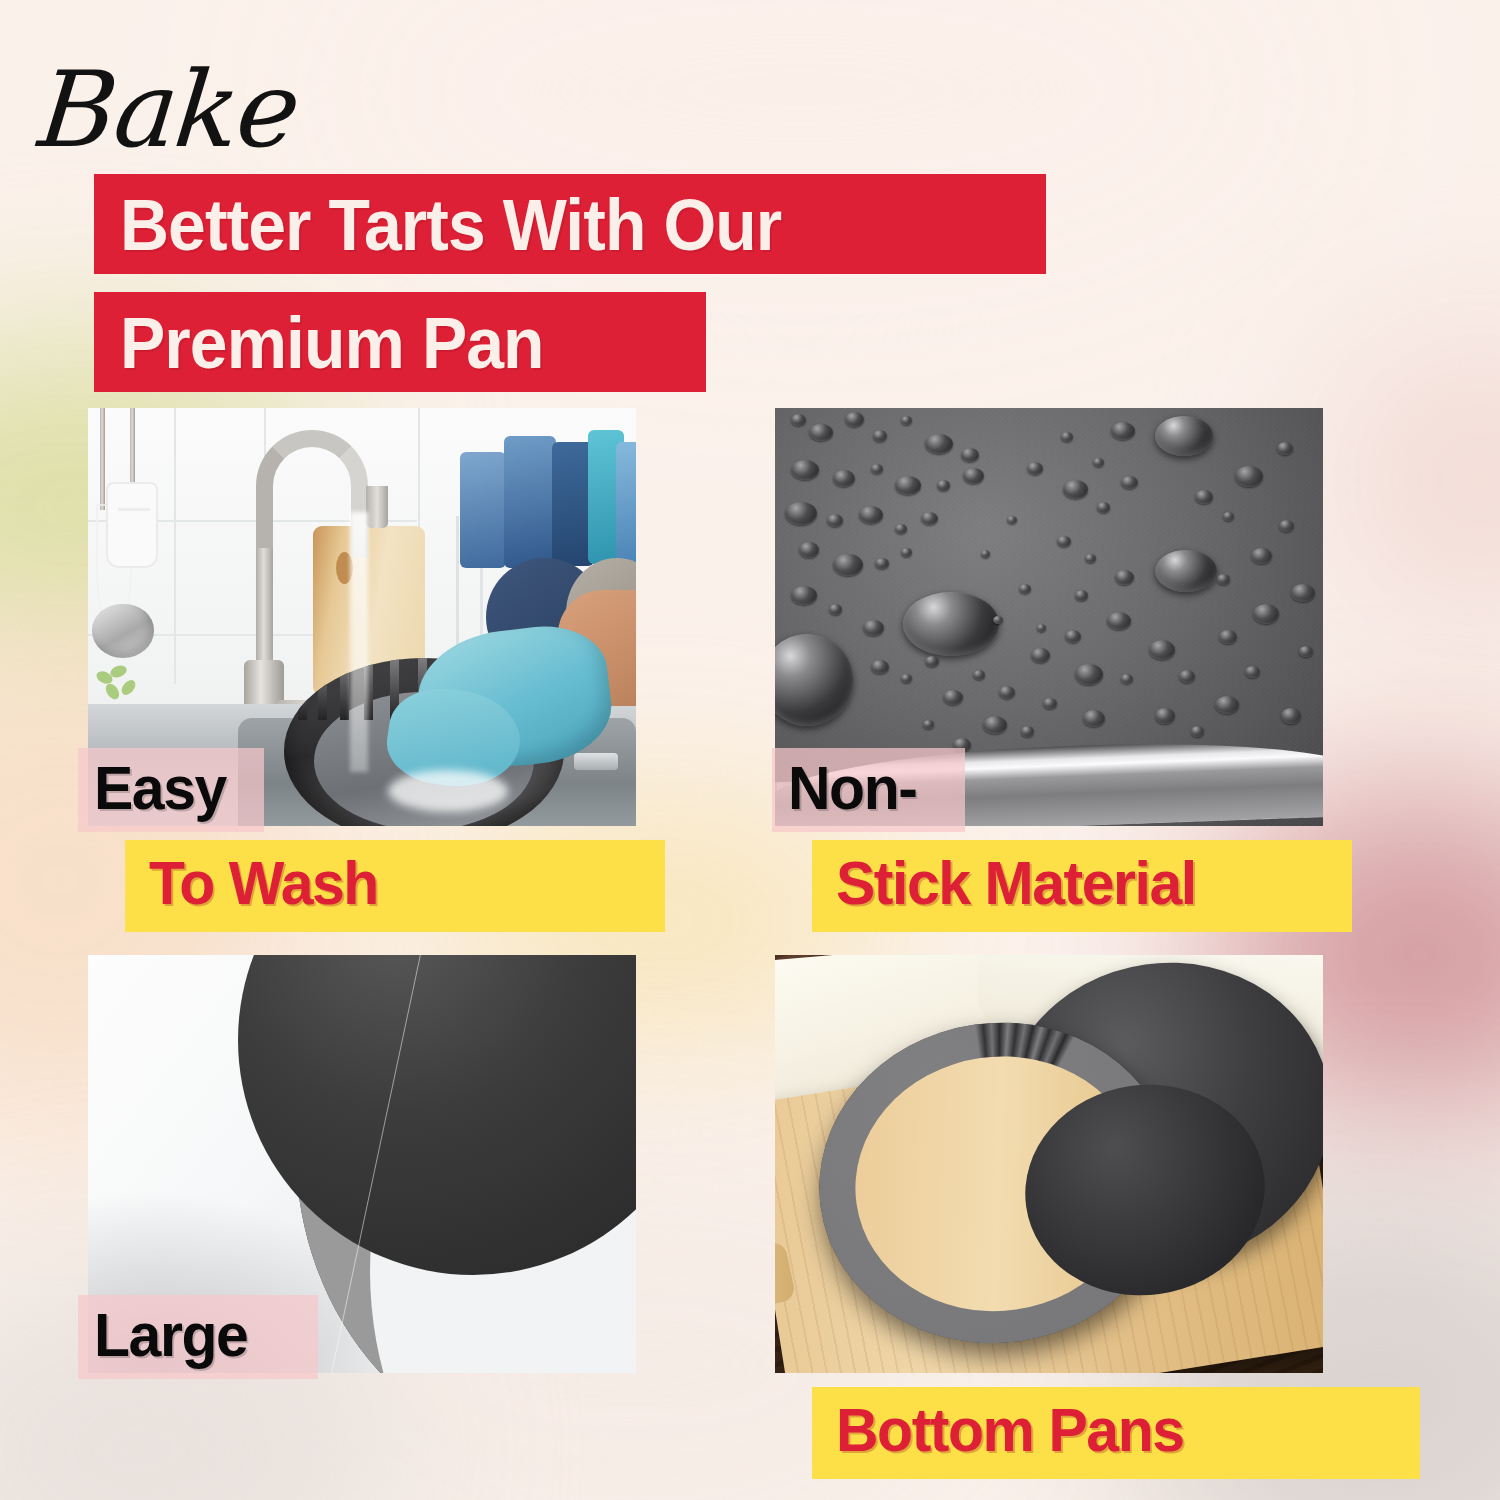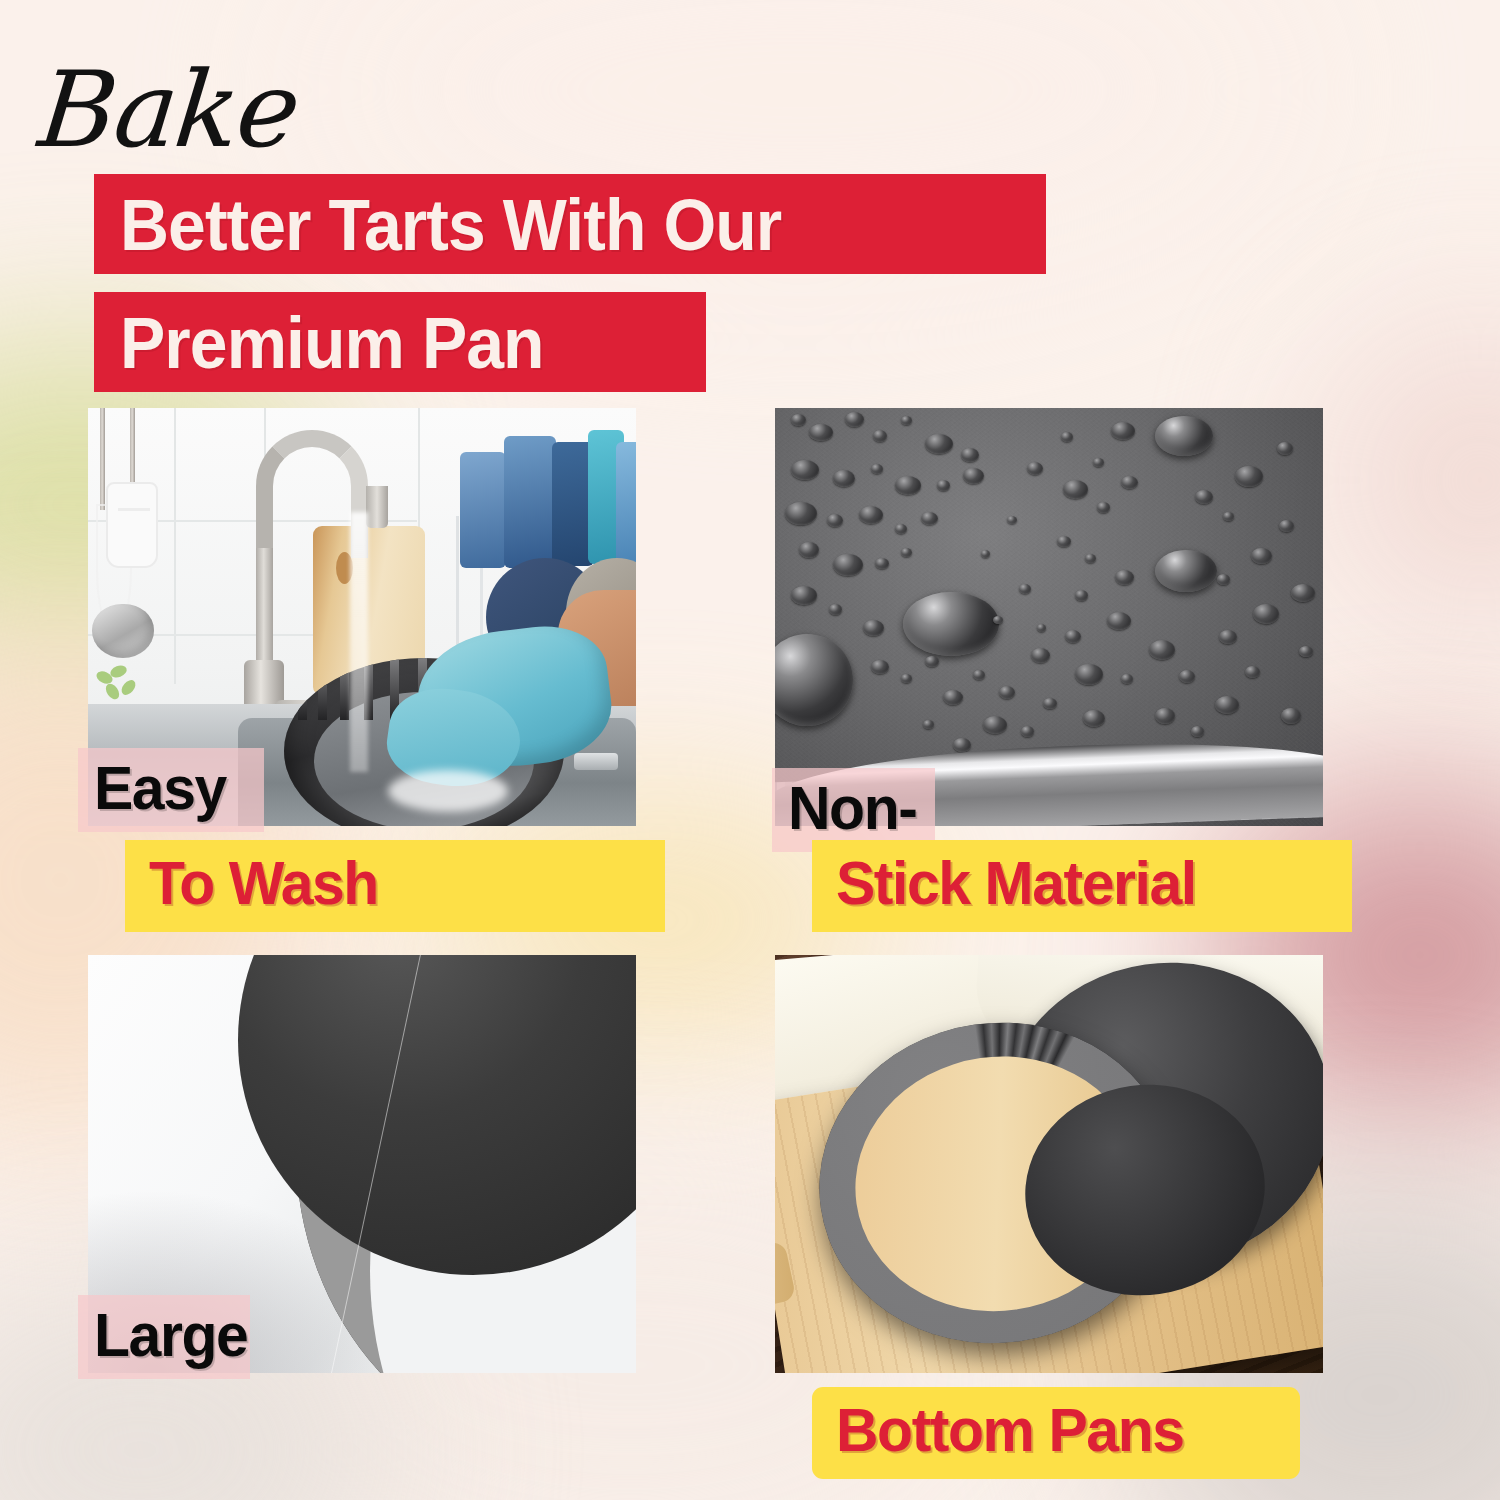--- a/index.html
+++ b/index.html
@@ -434,21 +434,21 @@
       <div class="drop" style="left:232px; top:108px; width:10px; height:8px;"></div>
       <div class="drop" style="left:206px; top:142px; width:9px;  height:8px;"></div>
       <div class="drop" style="left:244px; top:176px; width:12px; height:10px;"></div>
       <div class="drop" style="left:218px; top:208px; width:10px; height:8px;"></div>
       <div class="drop" style="left:262px; top:216px; width:9px;  height:8px;"></div>
 
       <div class="p2-wood"></div>
       <div class="p2-edge"></div>
     </div>
 
-    <div class="lbl-top" style="left:-3px; top:340px; width:163px;margin-top:20px;">
+    <div class="lbl-top" style="left:-3px; top:340px; width:193px;">
       <span>Non-</span>
     </div>
 
     <div class="lbl-bot" style="left:37px; top:432px; width:540px;text-align:center;">
       <span>Stick Material</span>
     </div>
   </div>
 
   <div class="card" style="left:88px; top:955px; width:548px; height:500px;">
 
@@ -457,21 +457,21 @@
       <div class="p3-shadow"></div>
       <div class="p3-ring">
         <div class="p3-flute" style="left:-26px; top:-26px; right:-26px; bottom:-26px;"></div>
         <div class="p3-ringinner"></div>
       </div>
       <div class="p3-disc"></div>
       <div style="position:absolute; left:300px; top:-130px; width:1px; height:560px;
                   background:rgba(255,255,255,.5); transform:rotate(12deg);"></div>
     </div>
 
-    <div class="lbl-top" style="left:-10px; top:340px; width:172px;text-align:center;">
+    <div class="lbl-top" style="left:-10px; top:340px; width:240px;text-align:center;">
       <span>Large</span>
     </div>
 
   </div>
 
   <div class="card" style="left:775px; top:955px; width:548px; height:500px;">
 
     <div class="photo">
       <div class="p4-table"></div>
       <div class="p4-tablegrain"></div>
@@ -483,18 +483,18 @@
       <div class="p4-boardhandle"></div>
       <div class="p4-disc"></div>
       <div class="p4-ring">
         <div class="p4-ringflute"></div>
         <div class="p4-ringhole"></div>
       </div>
       <div class="p4-discinner"></div>
     </div>
 
 
-    <div class="lbl-bot" style="left:37px; top:432px; width:488px;border-radius:11px;">
+    <div class="lbl-bot" style="left:37px; top:432px; width:608px;">
       <span>Bottom  Pans</span>
     </div>
   </div>
 
 </div>
 
 </body></html>

